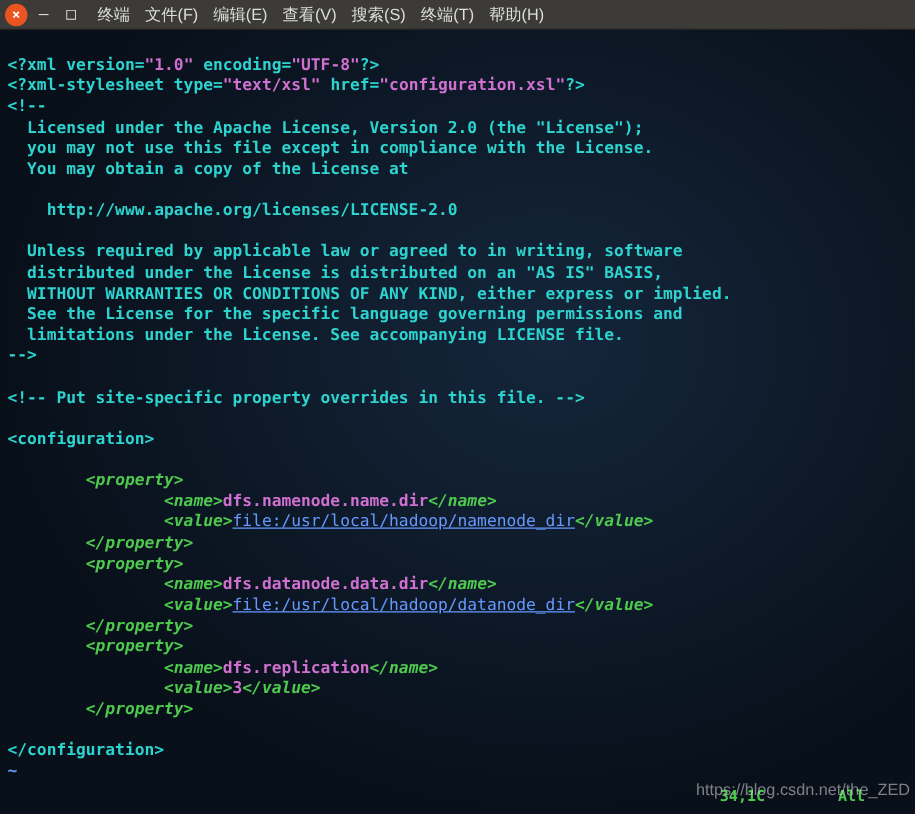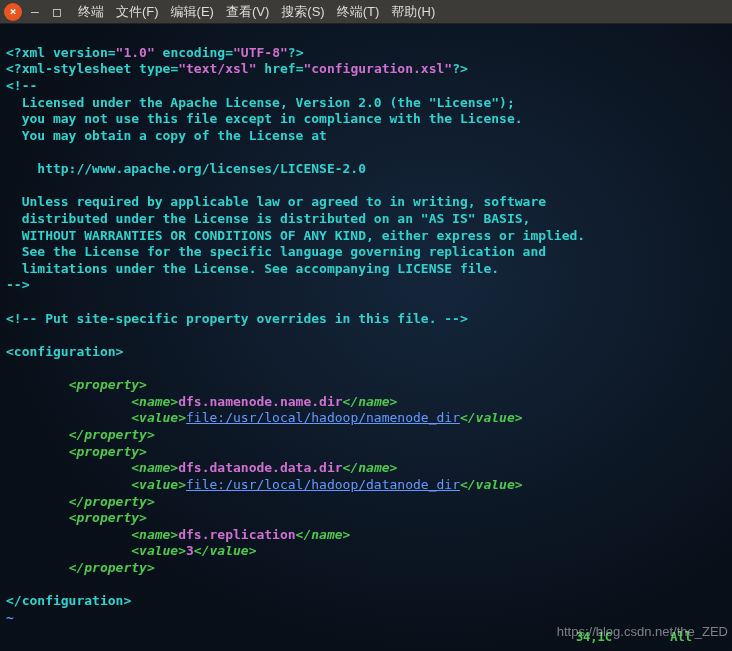--- a/index.html
+++ b/index.html
@@ -111,21 +111,21 @@
 <span class="comment">&lt;!--</span>
 <span class="comment">  Licensed under the Apache License, Version 2.0 (the "License");</span>
 <span class="comment">  you may not use this file except in compliance with the License.</span>
 <span class="comment">  You may obtain a copy of the License at</span>
 
 <span class="comment">    http://www.apache.org/licenses/LICENSE-2.0</span>
 
 <span class="comment">  Unless required by applicable law or agreed to in writing, software</span>
 <span class="comment">  distributed under the License is distributed on an "AS IS" BASIS,</span>
 <span class="comment">  WITHOUT WARRANTIES OR CONDITIONS OF ANY KIND, either express or implied.</span>
-<span class="comment">  See the License for the specific language governing replication and</span>
+<span class="comment">  See the License for the specific language governing permissions and</span>
 <span class="comment">  limitations under the License. See accompanying LICENSE file.</span>
 <span class="comment">--&gt;</span>
 
 <span class="comment">&lt;!-- Put site-specific property overrides in this file. --&gt;</span>
 
 <span class="tag">&lt;configuration&gt;</span>
 
 <span><span>        </span><span class="green">&lt;property&gt;</span>
 <span>                </span><span class="green">&lt;name&gt;</span><span class="text">dfs.namenode.name.dir</span><span class="green">&lt;/name&gt;</span>
 <span>                </span><span class="green">&lt;value&gt;</span><span class="blue">file:/usr/local/hadoop/namenode_dir</span><span class="green">&lt;/value&gt;</span>

